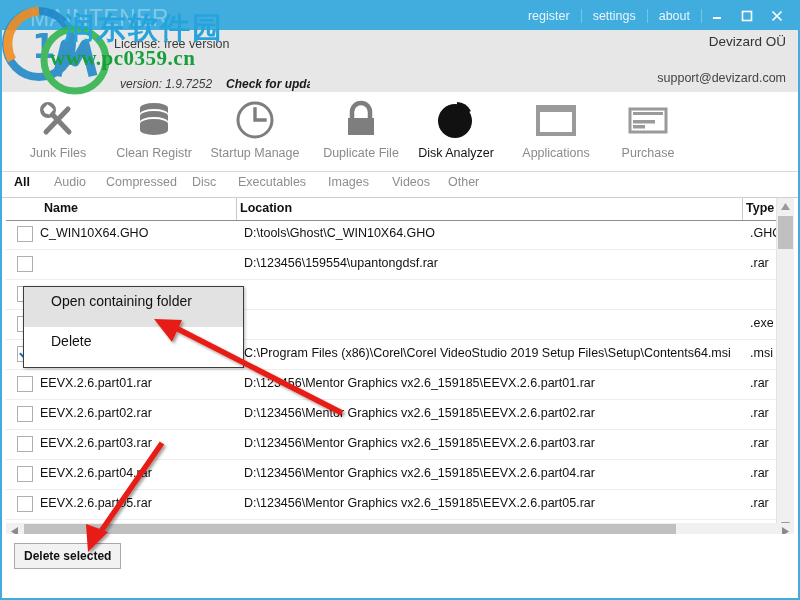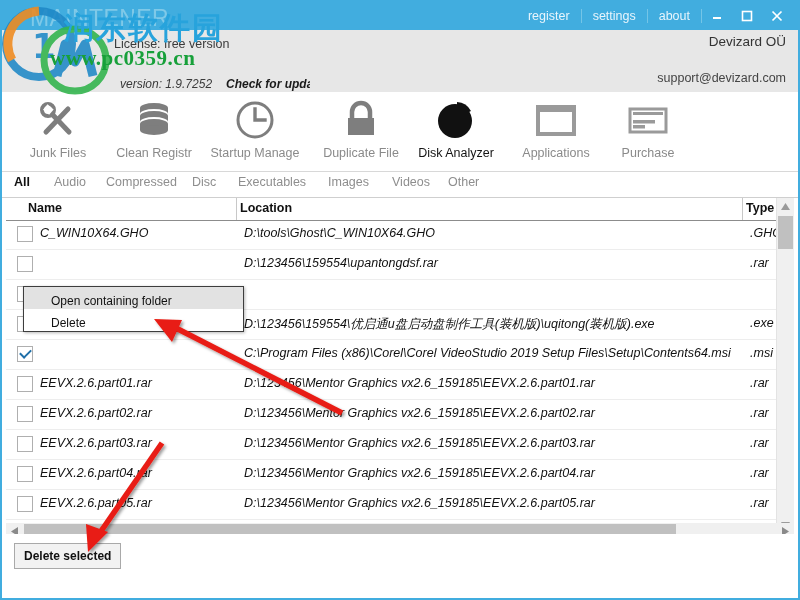--- a/index.html
+++ b/index.html
@@ -166,21 +166,20 @@
   .tbody {
     position: absolute;
     left: 4px; top: 218px;
     width: 770px; height: 314px;
     overflow: hidden;
   }
   .row {
     position: relative;
     height: 29px;
     border-bottom: 1px solid #EDEDED;
-    font-style: italic;
   }
   .cb {
     position: absolute;
     left: 11px; top: 6px;
     width: 16px; height: 16px;
     border: 1px solid #AFAFAF;
     background: #ffffff;
     box-sizing: border-box;
   }
   .cb.checked::after {
@@ -283,24 +282,24 @@
   .ctxmenu {
     position: absolute;
     left: 21px; top: 284px;
     width: 219px;
     background: #FFFFFF;
     border: 1px solid #3D3D3D;
     z-index: 40;
     box-shadow: 1px 1px 3px rgba(0,0,0,0.28);
   }
   .ctxitem {
-    height: 22px;
+    height: 40px;
     line-height: 29px;
     padding-left: 27px;
-    font-size: 12px;
+    font-size: 14px;
     color: #111111;
     cursor: default;
   }
   .ctxitem.hl { background: #E2E2E2; }
 
   
   .arrows {
     position: absolute;
     left: 0; top: 0;
     width: 800px; height: 600px;
@@ -469,21 +468,21 @@
     <div class="filter" style="left:52px;">Audio</div>
     <div class="filter" style="left:104px;">Compressed</div>
     <div class="filter" style="left:190px;">Disc</div>
     <div class="filter" style="left:236px;">Executables</div>
     <div class="filter" style="left:326px;">Images</div>
     <div class="filter" style="left:390px;">Videos</div>
     <div class="filter" style="left:446px;">Other</div>
   </div>
 
   <div class="thead">
-    <div class="th" style="left:22px;">Name</div>
+    <div class="th" style="left:38px;">Name</div>
     <div class="th-div" style="left:230px;"></div>
     <div class="th" style="left:234px;">Location</div>
     <div class="th-div" style="left:736px;"></div>
     <div class="th" style="left:740px;">Type</div>
   </div>
 
   <div class="tbody" id="table-body">
       <div class="row">
         <div class="cb"></div>
         <div class="c-name">C_WIN10X64.GHO</div>
@@ -497,21 +496,20 @@
       </div>
       <div class="row">
         <div class="cb"></div>
         <div class="c-name"></div>
         <div class="c-loc"></div>
         <div class="c-type"></div>
       </div>
       <div class="row">
         <div class="cb"></div>
         <div class="c-name"></div>
-        <div class="c-loc">D:\123456\159554\优启通u盘启动盘制作工具(装机版)\uqitong(装机版).exe</div>
         <div class="c-type">.exe</div>
       </div>
       <div class="row">
         <div class="cb checked"></div>
         <div class="c-name"></div>
         <div class="c-loc">C:\Program Files (x86)\Corel\Corel VideoStudio 2019 Setup Files\Setup\Contents64.msi</div>
         <div class="c-type">.msi</div>
       </div>
       <div class="row">
         <div class="cb"></div>

